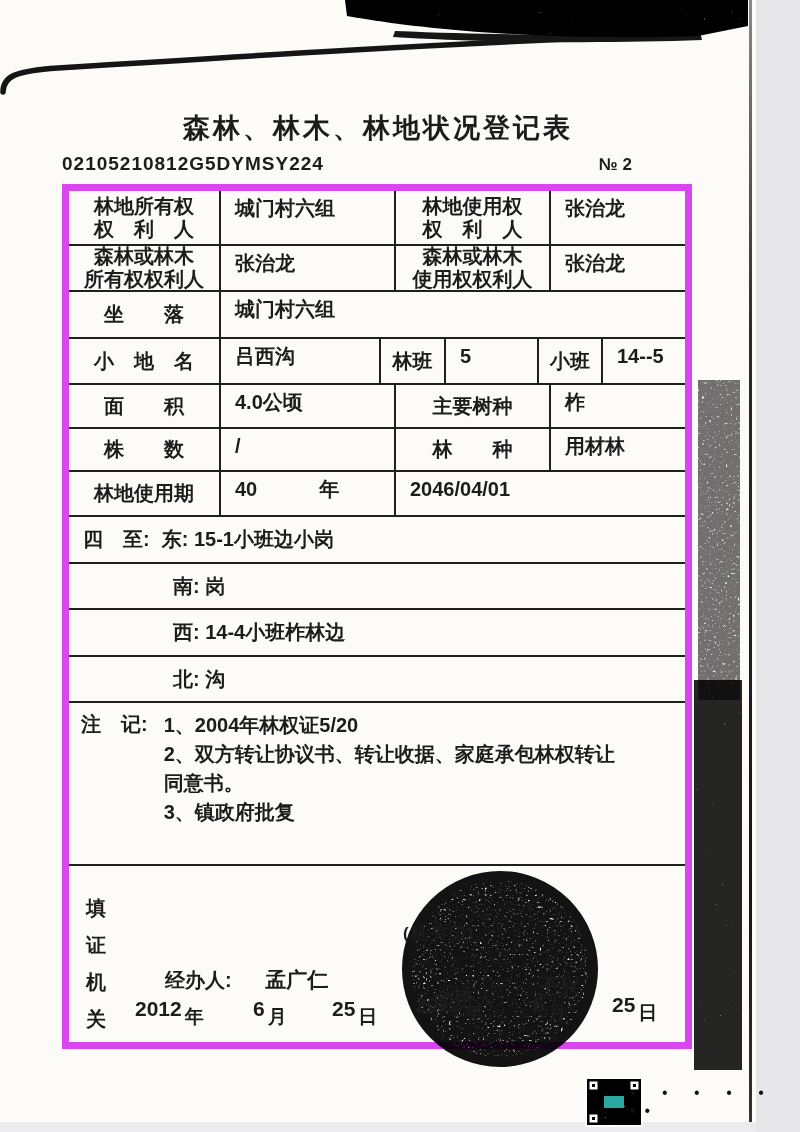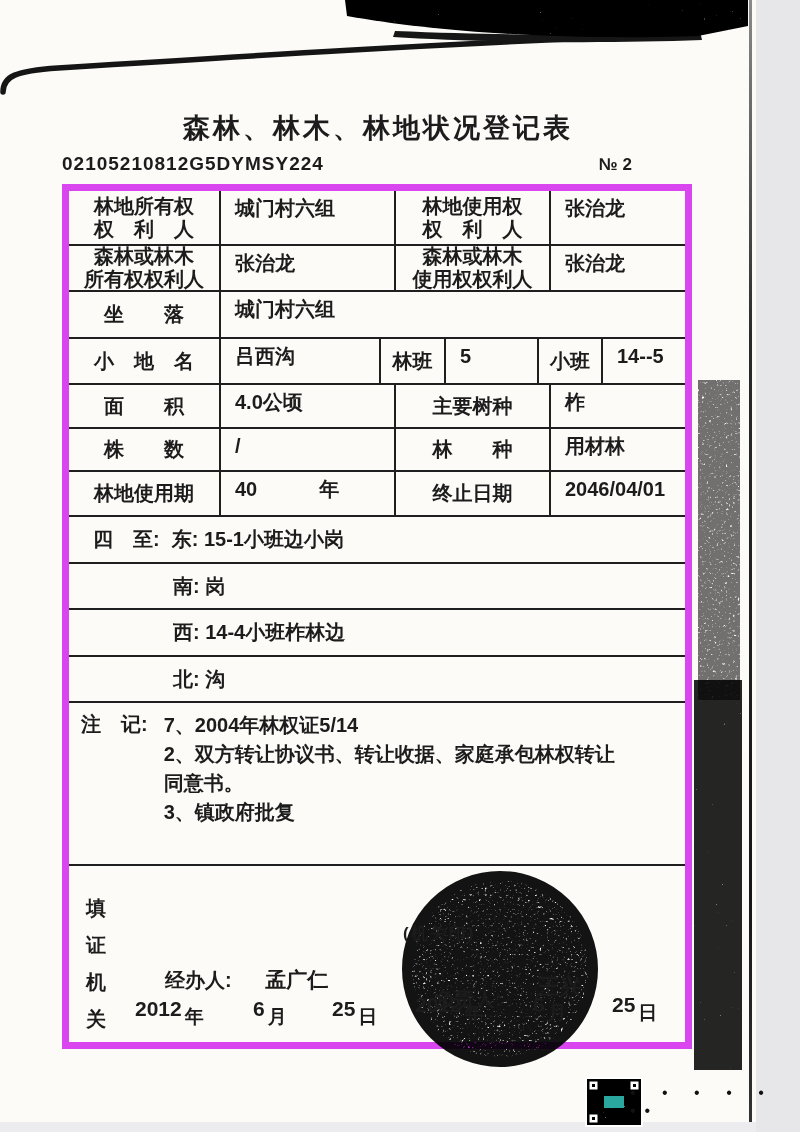--- a/index.html
+++ b/index.html
@@ -30,21 +30,21 @@
   .val{display:flex;align-items:flex-start;padding-top:5px;padding-left:14px;line-height:24px;}
   .pre{white-space:pre-line;}
   .w-label{width:150px;}
   .r1{height:53px}.r2{height:46px}.r3{height:47px}.r4{height:46px}.r5{height:44px}
   .r6{height:43px}.r7{height:45px}
   .rb{height:47px}.rb2{height:46px}
   .rn{height:163px}
   .rf{height:178px;position:relative;}
   .c-v1{width:175px}.c-l2{width:155px}.c-v2{flex:1}
   .r4 .c-v1{width:160px}.c-sl{width:65px}.c-sv{width:93px}.c-sl2{width:64px}.c-sv2{flex:1}
-  .bound-cell{width:100%;display:flex;align-items:center;padding-left:24px;}
+  .bound-cell{width:100%;display:flex;align-items:center;padding-left:14px;}
   .bound-cell .dir{margin-left:12px;}
   .bound-indent{padding-left:104px;}
   .notes-cell{width:100%;display:flex;padding:8px 10px 0 12px;align-items:flex-start;}
   .notes-lines{margin-left:16px;line-height:29px;font-size:20px;font-weight:600;}
   .unit{margin-left:62px;}
   
   .agency{position:absolute;left:14px;top:24px;font-size:20px;line-height:37px;
           font-weight:600;white-space:pre-line;text-align:center;width:26px;}
   .handler-line{position:absolute;left:96px;top:100px;font-size:20px;font-weight:600;}
   .handler-line .name{margin-left:28px;font-size:21px;}
@@ -159,21 +159,20 @@
       <div class="td lab c-l2">林　　种</div>
       <div class="td val c-v2">用材林</div>
     </div>
 
     <div class="tr r7">
       <div class="td lab w-label">林地使用期</div>
       <div class="td val c-v1">
         <span>40</span>
         <span class="unit">年</span>
       </div>
-      <div class="td lab c-l2">终止日期</div>
       <div class="td val c-v2">2046/04/01</div>
     </div>
 
     <div class="tr rb">
       <div class="td bound-cell">
         <span>四　至:</span>
         <span class="dir">东: 15-1小班边小岗</span>
       </div>
     </div>
     <div class="tr rb2">
@@ -183,21 +182,21 @@
       <div class="td bound-cell bound-indent">西: 14-4小班柞林边</div>
     </div>
     <div class="tr rb2">
       <div class="td bound-cell bound-indent">北: 沟</div>
     </div>
 
     <div class="tr rn">
       <div class="td notes-cell">
         <span>注　记:</span>
         <div class="notes-lines">
-          <div>7、2004年林权证5/14</div>
+          <div>1、2004年林权证5/20</div>
           <div>2、双方转让协议书、转让收据、家庭承包林权转让</div>
           <div>同意书。</div>
           <div>3、镇政府批复</div>
         </div>
       </div>
     </div>
 
     <div class="tr rf">
       <div class="agency pre">填
 证

